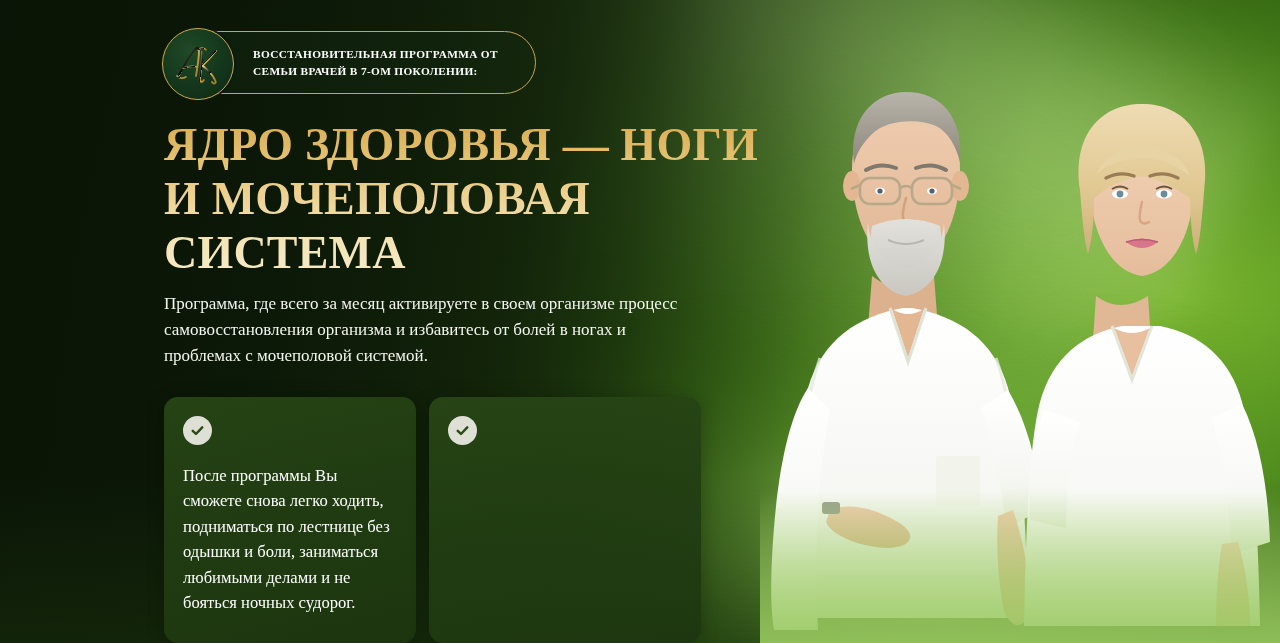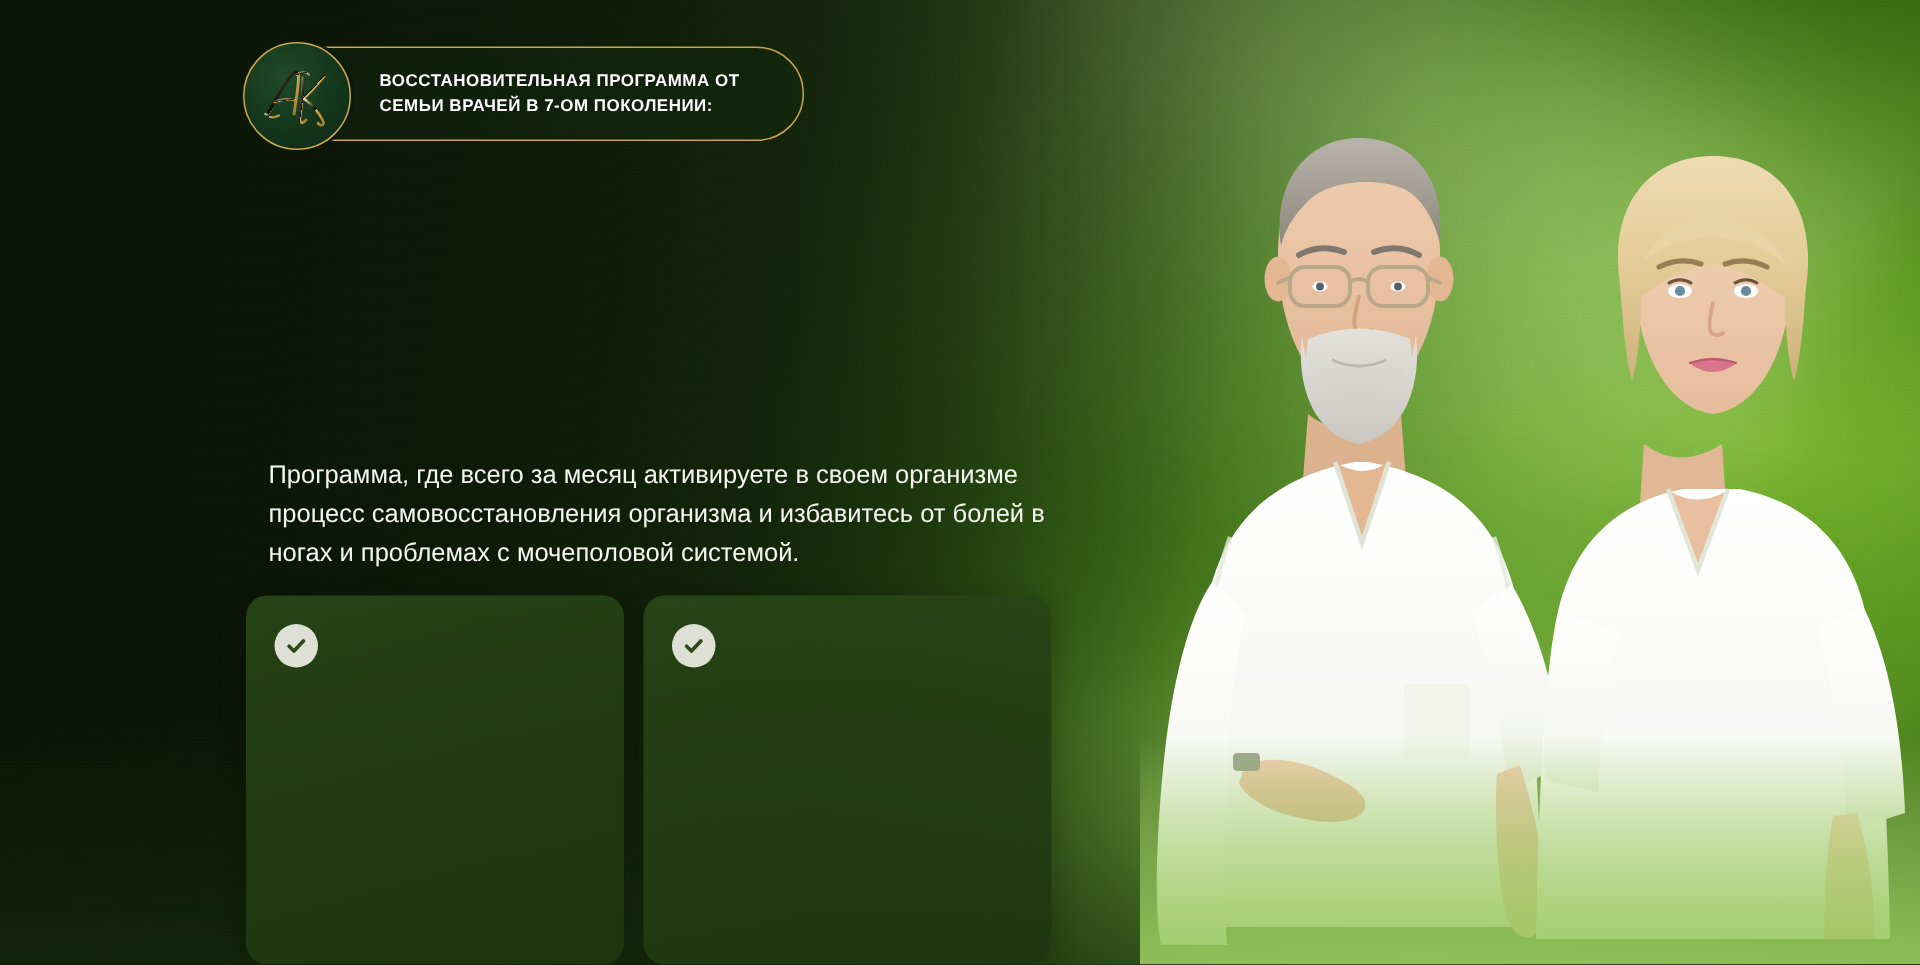--- a/index.html
+++ b/index.html
@@ -104,20 +104,21 @@
     background: linear-gradient(to top, rgba(150,200,96,0.62), rgba(150,200,96,0.0));
     pointer-events: none;
   }
 
   
   .content {
     position: absolute;
     left: 164px; top: 0;
     width: 620px; height: 643px;
     z-index: 6;
+    font-family: Liberation Serif, serif;
   }
 
   
   .badge {
     position: absolute;
     left: 0; top: 31px;
     height: 63px;
     width: 372px;
     border: 1.4px solid #c9a44f;
     border-radius: 34px;
@@ -160,27 +161,26 @@
     -webkit-background-clip: text;
     background-clip: text;
     color: transparent;
     -webkit-text-fill-color: transparent;
     text-shadow: none;
   }
 
   
   .lead {
     position: absolute;
-    left: 15px; top: 291px;
+    left: 0; top: 291px;
     width: 524px;
     color: #f4f6f0;
     font-size: 17px;
     line-height: 26px;
     font-weight: 400;
-    margin-top: 13px;
   }
 
   
   .cards {
     position: absolute;
     left: 0; top: 397px;
     display: flex;
     gap: 13px;
   }
   .card {
@@ -410,31 +410,33 @@
             <path d="M30 14 C 30 22, 29 32, 28 40 C 27 44, 30 45, 32 42" stroke-width="1.9"></path>
             <path d="M44 13 C 39 19, 34 25, 30 28" stroke-width="1.8"></path>
             <path d="M31 28 C 35 31, 40 36, 43 42 C 45 45, 42 47, 40 44" stroke-width="1.8"></path>
             <path d="M26 12 q5 -4 8 0" stroke-width="1.4"></path>
           </g>
         </svg>
       </div>
       <div class="badge-text">ВОССТАНОВИТЕЛЬНАЯ ПРОГРАММА ОТ СЕМЬИ ВРАЧЕЙ В 7-ОМ ПОКОЛЕНИИ:</div>
     </div>
 
+    <h1 class="headline">ЯДРО ЗДОРОВЬЯ — НОГИ И МОЧЕПОЛОВАЯ СИСТЕМА</h1>
 
     <p class="lead">Программа, где всего за месяц активируете в своем организме процесс самовосстановления организма и избавитесь от болей в ногах и проблемах с мочеполовой системой.</p>
 
     <div class="cards">
 
       <div class="card">
         <div class="card-check">
           <svg viewBox="0 0 20 20" xmlns="http://www.w3.org/2000/svg">
             <path d="M4.4 10.4 L8.2 14.1 L15.6 6.3" fill="none" stroke="#2c4a18" stroke-width="2.9" stroke-linecap="round" stroke-linejoin="round"></path>
           </svg>
         </div>
+        <div class="card-text">После программы Вы сможете снова легко ходить, подниматься по лестнице без одышки и боли, заниматься любимыми делами и не бояться ночных судорог.</div>
       </div>
 
       <div class="card wide">
         <div class="card-check">
           <svg viewBox="0 0 20 20" xmlns="http://www.w3.org/2000/svg">
             <path d="M4.4 10.4 L8.2 14.1 L15.6 6.3" fill="none" stroke="#2c4a18" stroke-width="2.9" stroke-linecap="round" stroke-linejoin="round"></path>
           </svg>
         </div>
       </div>
 

